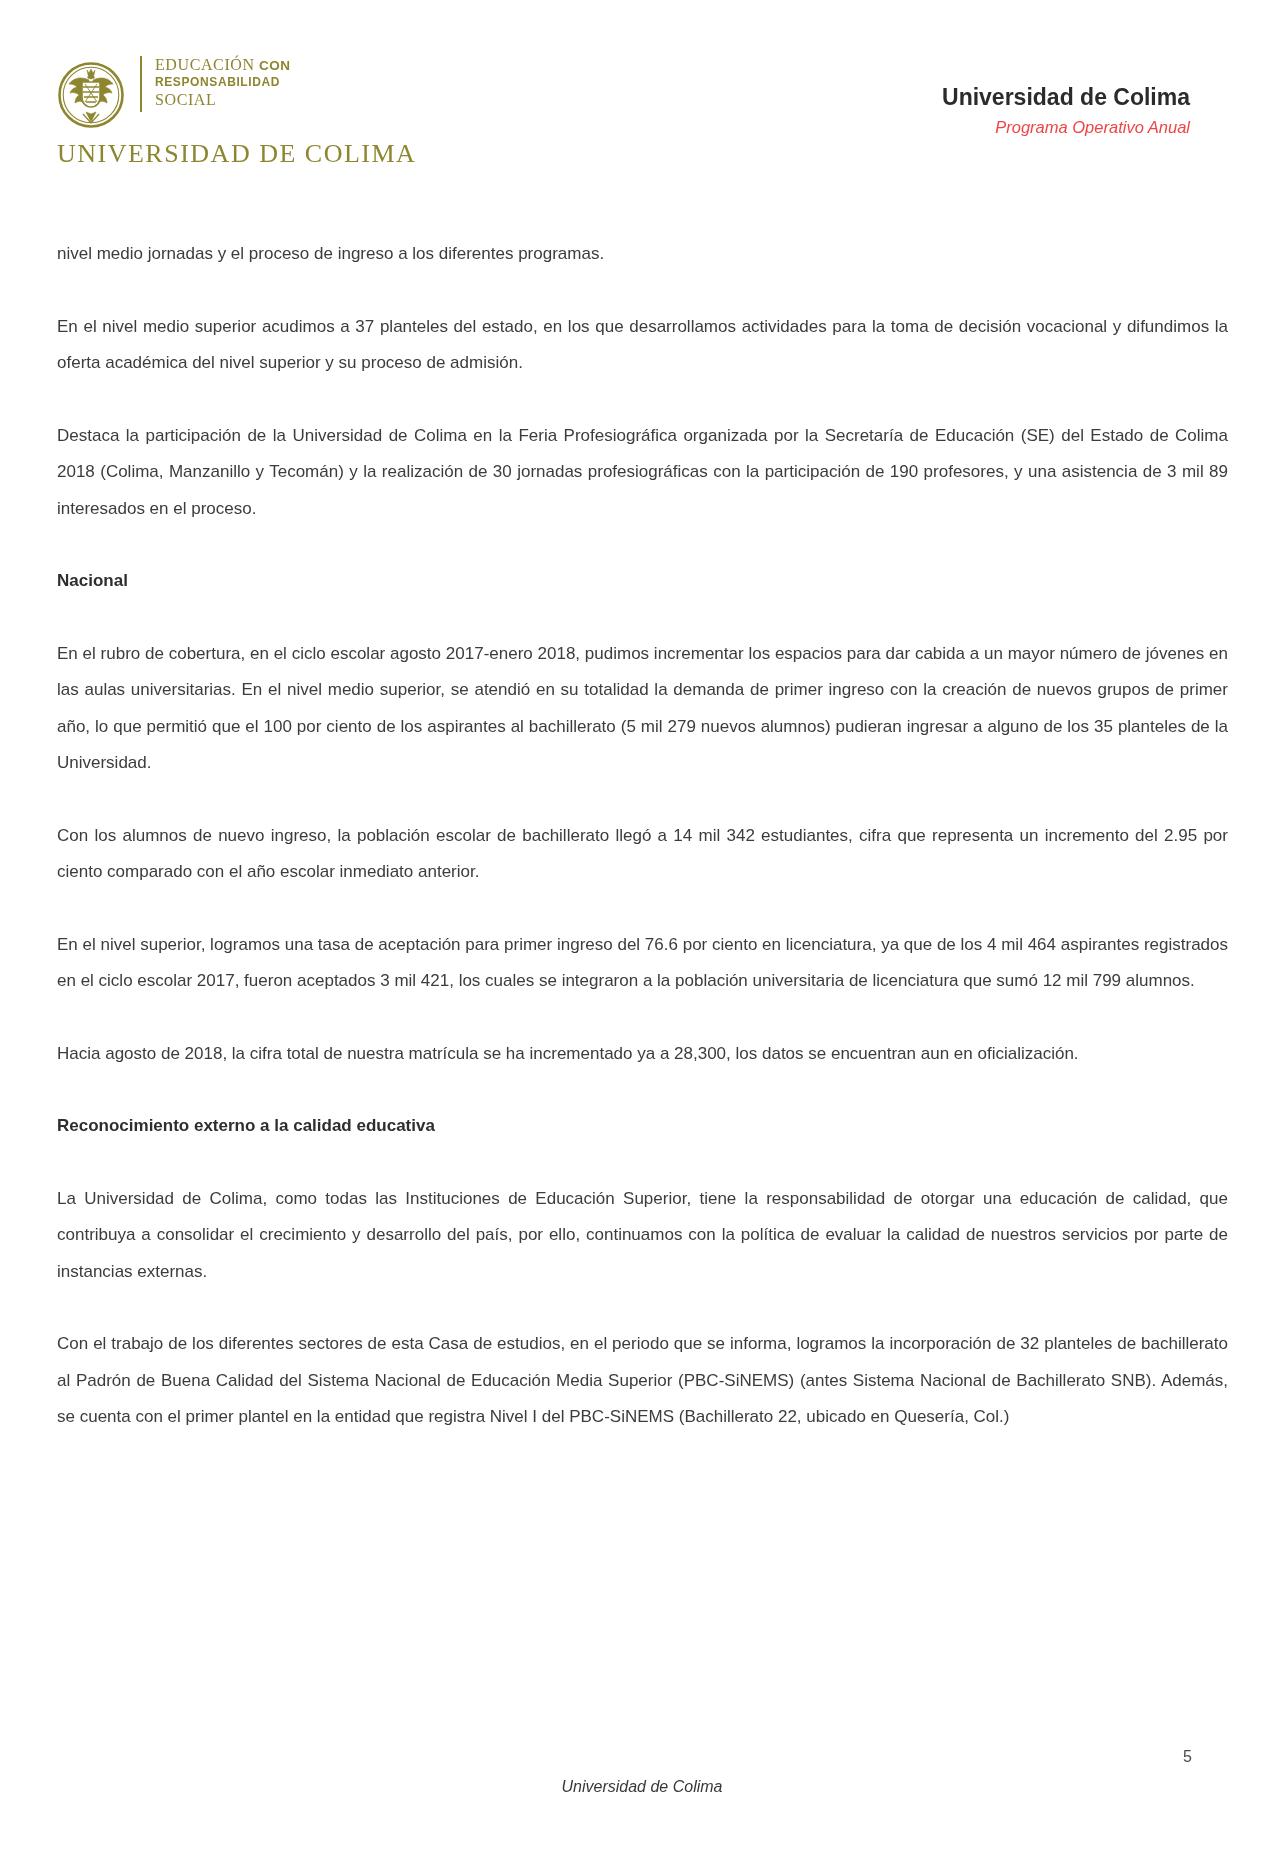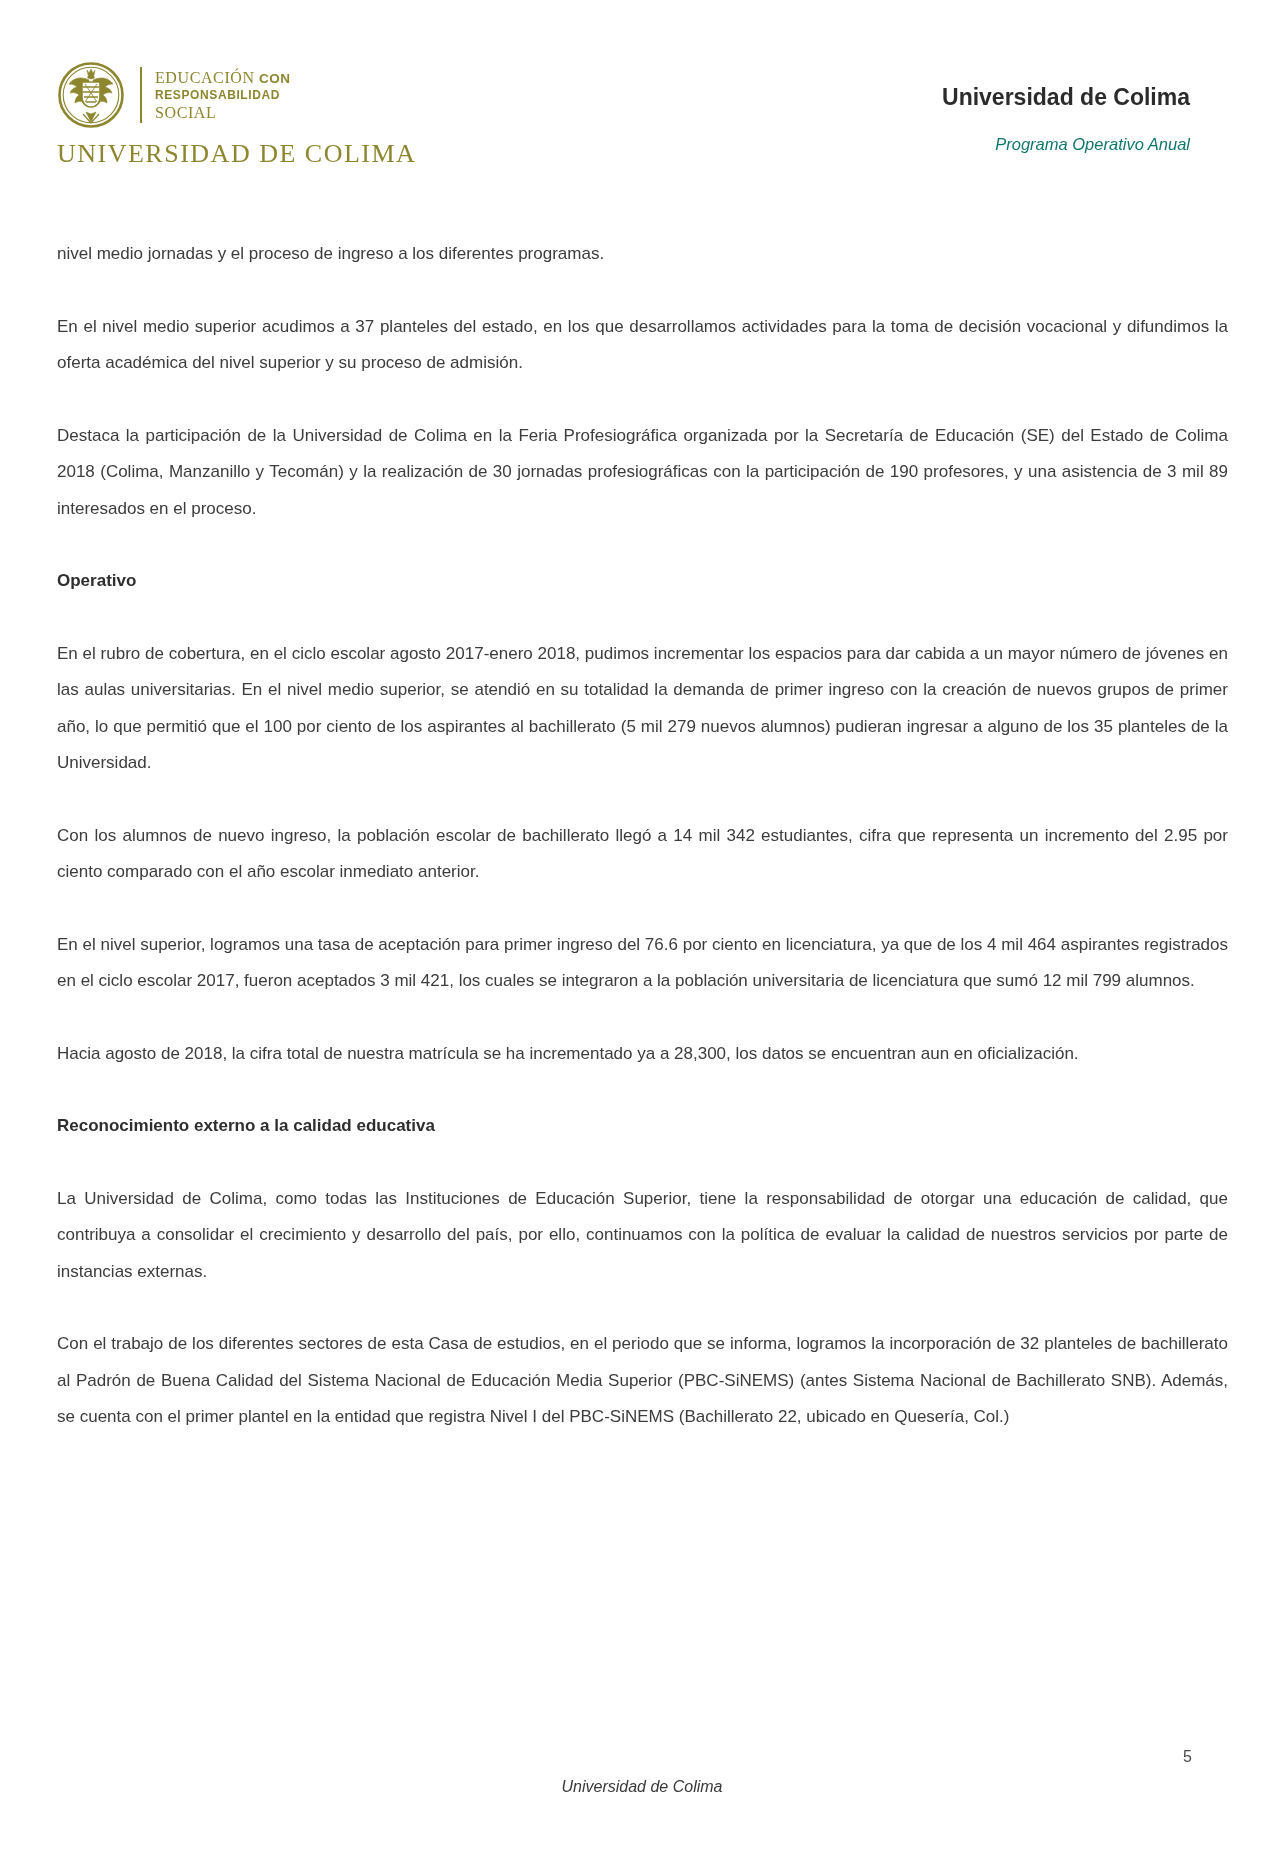--- a/index.html
+++ b/index.html
@@ -3,35 +3,35 @@
 <meta charset="utf-8">
 <style>
   html,body { margin:0; padding:0; background:#ffffff; }
   .page {
     position:relative; width:1284px; height:1860px; background:#ffffff;
     font-family:"Liberation Sans", sans-serif; overflow:hidden;
   }
 
   
   .logo { position:absolute; left:57px; top:56px; }
-  .logo-top { display:flex; align-items:center; }
+  .logo-top { display:flex; align-items:flex-start; }
   .crest { display:block; }
   .logo-divider { width:2px; height:56px; background:#8d862f; margin:0 13px 0 15px; }
   .tagline { color:#8d862f; line-height:17px; white-space:nowrap; }
   .tag-serif { font-family:"Liberation Serif", serif; font-size:16px; letter-spacing:0.6px; }
   .tag-bold { font-family:"Liberation Sans", sans-serif; font-weight:bold; font-size:13.5px; letter-spacing:0.4px; }
   .tag-bold-big { font-family:"Liberation Sans", sans-serif; font-weight:bold; font-size:12px; letter-spacing:0.6px; }
   .logo-name {
     margin-top:5px; font-family:"Liberation Serif", serif; color:#8d862f;
     font-size:26px; letter-spacing:1.5px; white-space:nowrap;
   }
 
   .header-right { position:absolute; right:94px; top:84px; text-align:right; }
   .doc-title { font-size:23px; font-weight:bold; color:#2b2b2b; }
-  .doc-subtitle { font-size:16.5px; font-style:italic; color:#0f766e; margin-top:24px; }
+  .doc-subtitle { font-size:16.5px; font-style:italic; color:#ef4444; margin-top:7px; }
 
   
   .content {
     position:absolute; left:57px; top:236px; width:1171px;
     color:#3c3c3c; font-size:17px; line-height:36.5px; text-align:justify;
   }
   .content p { margin:0 0 36px 0; }
   .content .heading {
     font-size:17px; font-weight:bold; color:#2e2e2e;
     margin:0 0 36px 0; text-align:left;
@@ -91,21 +91,21 @@
 
   <div class="header-right">
     <div class="doc-title">Universidad de Colima</div>
     <div class="doc-subtitle">Programa Operativo Anual</div>
   </div>
 
   <div class="content">
     <p>nivel medio jornadas y el proceso de ingreso a los diferentes programas.</p>
     <p>En el nivel medio superior acudimos a 37 planteles del estado, en los que desarrollamos actividades para la toma de decisión vocacional y difundimos la oferta académica del nivel superior y su proceso de admisión.</p>
     <p>Destaca la participación de la Universidad de Colima en la Feria Profesiográfica organizada por la Secretaría de Educación (SE) del Estado de Colima 2018 (Colima, Manzanillo y Tecomán) y la realización de 30 jornadas profesiográficas con la participación de 190 profesores, y una asistencia de 3 mil 89 interesados en el proceso.</p>
-    <p class="heading">Operativo</p>
+    <p class="heading">Nacional</p>
     <p>En el rubro de cobertura, en el ciclo escolar agosto 2017-enero 2018, pudimos incrementar los espacios para dar cabida a un mayor número de jóvenes en las aulas universitarias. En el nivel medio superior, se atendió en su totalidad la demanda de primer ingreso con la creación de nuevos grupos de primer año, lo que permitió que el 100 por ciento de los aspirantes al bachillerato (5 mil 279 nuevos alumnos) pudieran ingresar a alguno de los 35 planteles de la Universidad.</p>
     <p>Con los alumnos de nuevo ingreso, la población escolar de bachillerato llegó a 14 mil 342 estudiantes, cifra que representa un incremento del 2.95 por ciento comparado con el año escolar inmediato anterior.</p>
     <p>En el nivel superior, logramos una tasa de aceptación para primer ingreso del 76.6 por ciento en licenciatura, ya que de los 4 mil 464 aspirantes registrados en el ciclo escolar 2017, fueron aceptados 3 mil 421, los cuales se integraron a la población universitaria de licenciatura que sumó 12 mil 799 alumnos.</p>
     <p>Hacia agosto de 2018, la cifra total de nuestra matrícula se ha incrementado ya a 28,300, los datos se encuentran aun en oficialización.</p>
     <p class="heading">Reconocimiento externo a la calidad educativa</p>
     <p>La Universidad de Colima, como todas las Instituciones de Educación Superior, tiene la responsabilidad de otorgar una educación de calidad, que contribuya a consolidar el crecimiento y desarrollo del país, por ello, continuamos con la política de evaluar la calidad de nuestros servicios por parte de instancias externas.</p>
     <p>Con el trabajo de los diferentes sectores de esta Casa de estudios, en el periodo que se informa, logramos la incorporación de 32 planteles de bachillerato al Padrón de Buena Calidad del Sistema Nacional de Educación Media Superior (PBC-SiNEMS) (antes Sistema Nacional de Bachillerato SNB). Además, se cuenta con el primer plantel en la entidad que registra Nivel I del PBC-SiNEMS (Bachillerato 22, ubicado en Quesería, Col.)</p>
   </div>
 
   <div class="page-number">5</div>

